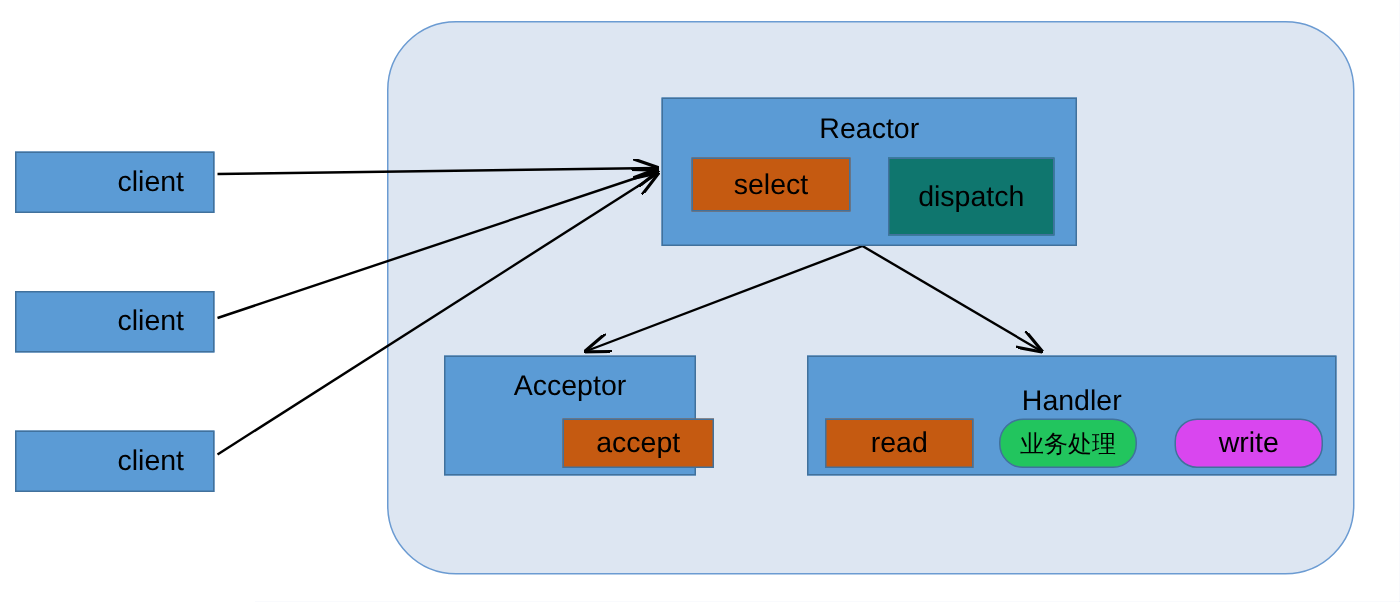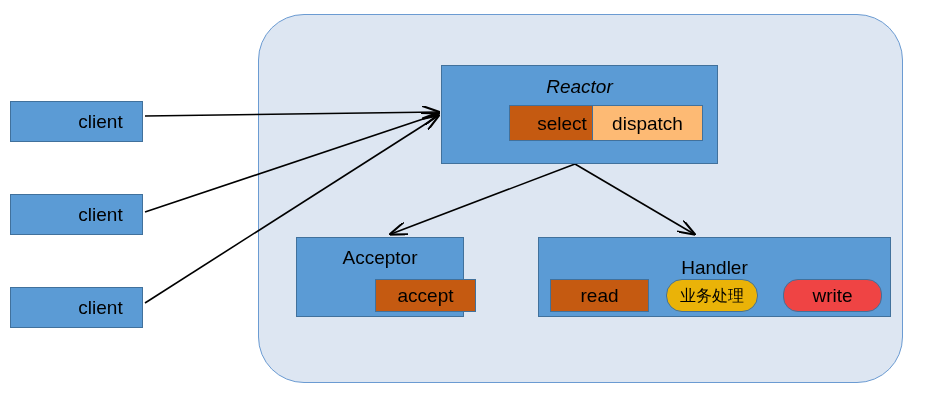--- a/index.html
+++ b/index.html
@@ -96,29 +96,29 @@
       </g>
   </svg>
 
   <div id="clients-layer">
       <div class="node client-box" style="left: 10px; top: 101px; width: 133px; height: 41px; background: rgb(91, 155, 213); border-color: rgb(65, 113, 156);">client</div>
       <div class="node client-box" style="left: 10px; top: 194px; width: 133px; height: 41px; background: rgb(91, 155, 213); border-color: rgb(65, 113, 156);">client</div>
       <div class="node client-box" style="left: 10px; top: 287px; width: 133px; height: 41px; background: rgb(91, 155, 213); border-color: rgb(65, 113, 156);">client</div>
     </div>
   <div id="groups-layer">
       <div class="node group-box" style="left: 441px; top: 65px; width: 277px; height: 99px; background: rgb(91, 155, 213); border-color: rgb(65, 113, 156);">
-        <div class="group-title" style="top: 11px; font-style: italic;">Reactor</div>
-        <div class="op-box" style="left: 19px; top: 39px; width: 106px; height: 36px; background: rgb(197, 90, 17); border-color: rgb(65, 113, 156); margin-left: 48px;">select</div>
-        <div class="op-box" style="left: 150px; top: 39px; width: 111px; height: 36px; background: #fdba74; border-color: rgb(65, 113, 156);">dispatch</div>
+        <div class="group-title" style="top: 11px;">Reactor</div>
+        <div class="op-box" style="left: 19px; top: 39px; width: 106px; height: 36px; background: rgb(197, 90, 17); border-color: rgb(65, 113, 156);">select</div>
+        <div class="op-box" style="left: 150px; top: 39px; width: 111px; height: 52px; background: #0f766e; border-color: rgb(65, 113, 156);">dispatch</div>
       </div>
       <div class="node group-box" style="left: 296px; top: 237px; width: 168px; height: 80px; background: rgb(91, 155, 213); border-color: rgb(65, 113, 156);">
         <div class="group-title" style="top: 10px;">Acceptor</div>
         <div class="op-box" style="left: 38px; top: 41px; width: 101px; height: 33px; background: rgb(197, 90, 17); border-color: rgb(65, 113, 156); margin-left: 40px;">accept</div>
       </div>
       <div class="node group-box" style="left: 538px; top: 237px; width: 353px; height: 80px; background: rgb(91, 155, 213); border-color: rgb(65, 113, 156);">
         <div class="group-title" style="top: 20px;">Handler</div>
         <div class="op-box" style="left: 11px; top: 41px; width: 99px; height: 33px; background: rgb(197, 90, 17); border-color: rgb(65, 113, 156);">read</div>
-        <div class="op-box cjk" style="left: 127px; top: 41px; width: 92px; height: 33px; background: #eab308; border-color: rgb(65, 113, 156); border-radius: 16px;">业务处理</div>
-        <div class="op-box" style="left: 244px; top: 41px; width: 99px; height: 33px; background: #ef4444; border-color: rgb(65, 113, 156); border-radius: 15px;">write</div>
+        <div class="op-box cjk" style="left: 127px; top: 41px; width: 92px; height: 33px; background: #22c55e; border-color: rgb(65, 113, 156); border-radius: 16px;">业务处理</div>
+        <div class="op-box" style="left: 244px; top: 41px; width: 99px; height: 33px; background: #d946ef; border-color: rgb(65, 113, 156); border-radius: 15px;">write</div>
       </div>
     </div>
 
 </div>
 
 </body></html>

